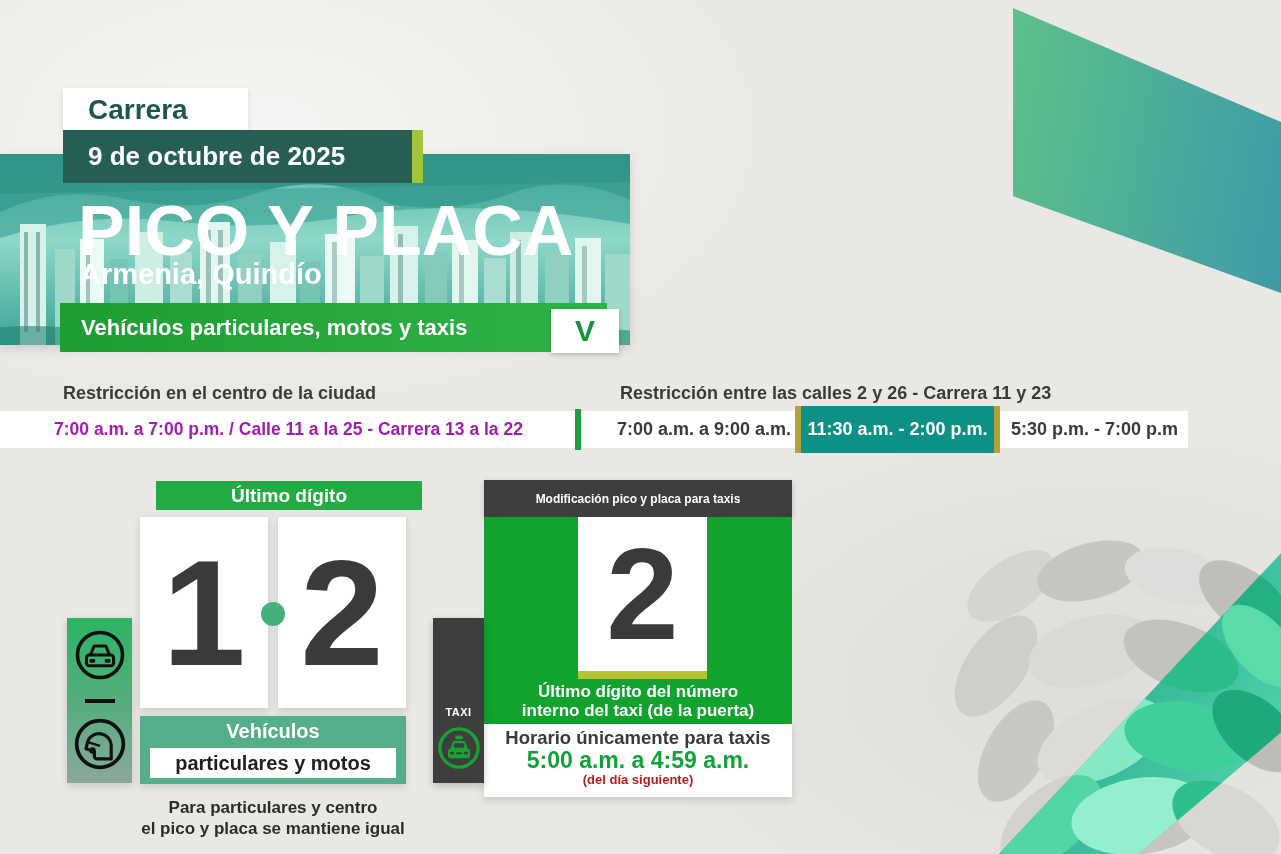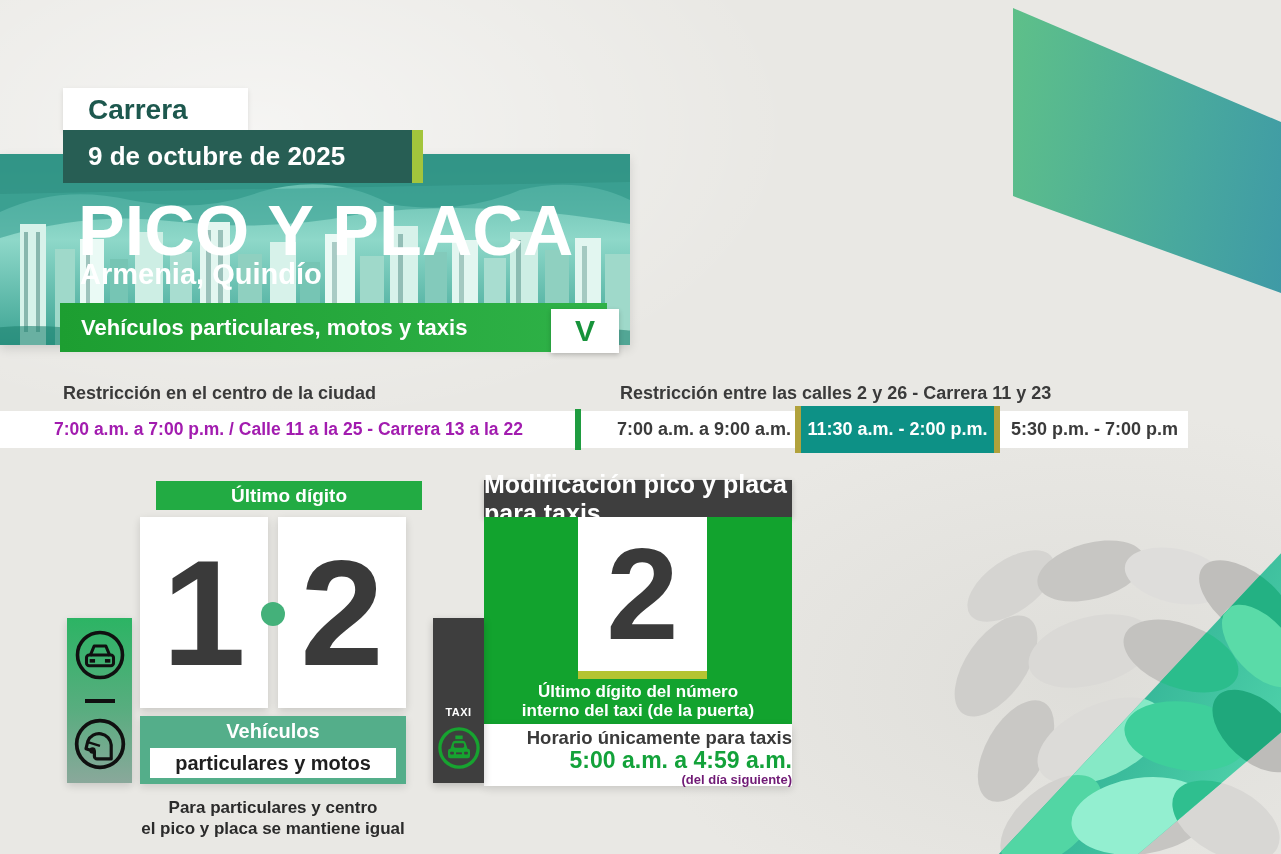--- a/index.html
+++ b/index.html
@@ -89,33 +89,33 @@
   #vehicles-sub { position:absolute; left:10px; top:32px; width:246px; height:30px;
     background:#fff; display:flex; align-items:center; justify-content:center; }
   #vehicles-sub span { font-size:20px; font-weight:800; color:#1f1f1f; }
   #note { left:93px; top:797px; width:360px; text-align:center; font-size:17px;
     font-weight:800; color:#2b2b2b; line-height:1.25; z-index:2; }
 
   
   #taxi-header { left:484px; top:480px; width:308px; height:37px; background:#3e3e3e;
     display:flex; align-items:center; justify-content:center; z-index:2;
     box-shadow:0 2px 6px rgba(0,0,0,.2); }
-  #taxi-header span { font-size:25px; font-weight:800; color:#fff; }
+  #taxi-header span { font-size:12px; font-weight:800; color:#fff; }
   #taxi-body { left:484px; top:517px; width:308px; height:207px; background:#12a32e; z-index:2; }
   #taxi-card { left:578px; top:517px; width:129px; height:154px; background:#fff;
     display:flex; align-items:center; justify-content:center; z-index:3; }
   #taxi-card span { font-size:130px; font-weight:800; color:#3a3a3a; line-height:1; }
   #taxi-card-underline { left:578px; top:671px; width:129px; height:8px; background:#b5c431; z-index:3; }
   #taxi-caption { left:484px; top:683px; width:308px; text-align:center; font-size:17px;
     font-weight:800; color:#fff; line-height:1.1; z-index:3; }
-  #taxi-footer { left:484px; top:724px; width:308px; height:62px; background:#fff;
-    text-align:right; z-index:2; box-shadow:0 3px 8px rgba(0,0,0,.14); }
+  #taxi-footer { left:484px; top:724px; width:308px; height:73px; background:#fff;
+    text-align:center; z-index:2; box-shadow:0 3px 8px rgba(0,0,0,.14); }
   #taxi-footer .t1 { display:block; margin-top:3px; font-size:18.5px; font-weight:800; color:#3a3a3a; }
   #taxi-footer .t2 { display:block; font-size:23px; font-weight:800; color:#13a23a; line-height:1.0; }
-  #taxi-footer .t3 { display:block; font-size:13px; font-weight:800; color:#701a75; }
+  #taxi-footer .t3 { display:block; font-size:13px; font-weight:800; color:#b91c1c; }
   #taxi-side { left:433px; top:618px; width:51px; height:165px; background:#3e3e3e; z-index:2;
     box-shadow:0 3px 8px rgba(0,0,0,.2); }
   #taxi-side-label { position:absolute; left:0; top:88px; width:51px; text-align:center;
     font-size:11px; font-weight:800; color:#fff; letter-spacing:.5px; }
   #taxi-icon { position:absolute; left:4px; top:108px; width:44px; height:44px; }
 </style>
 </head>
 <body>
 
 <div id="stage">

